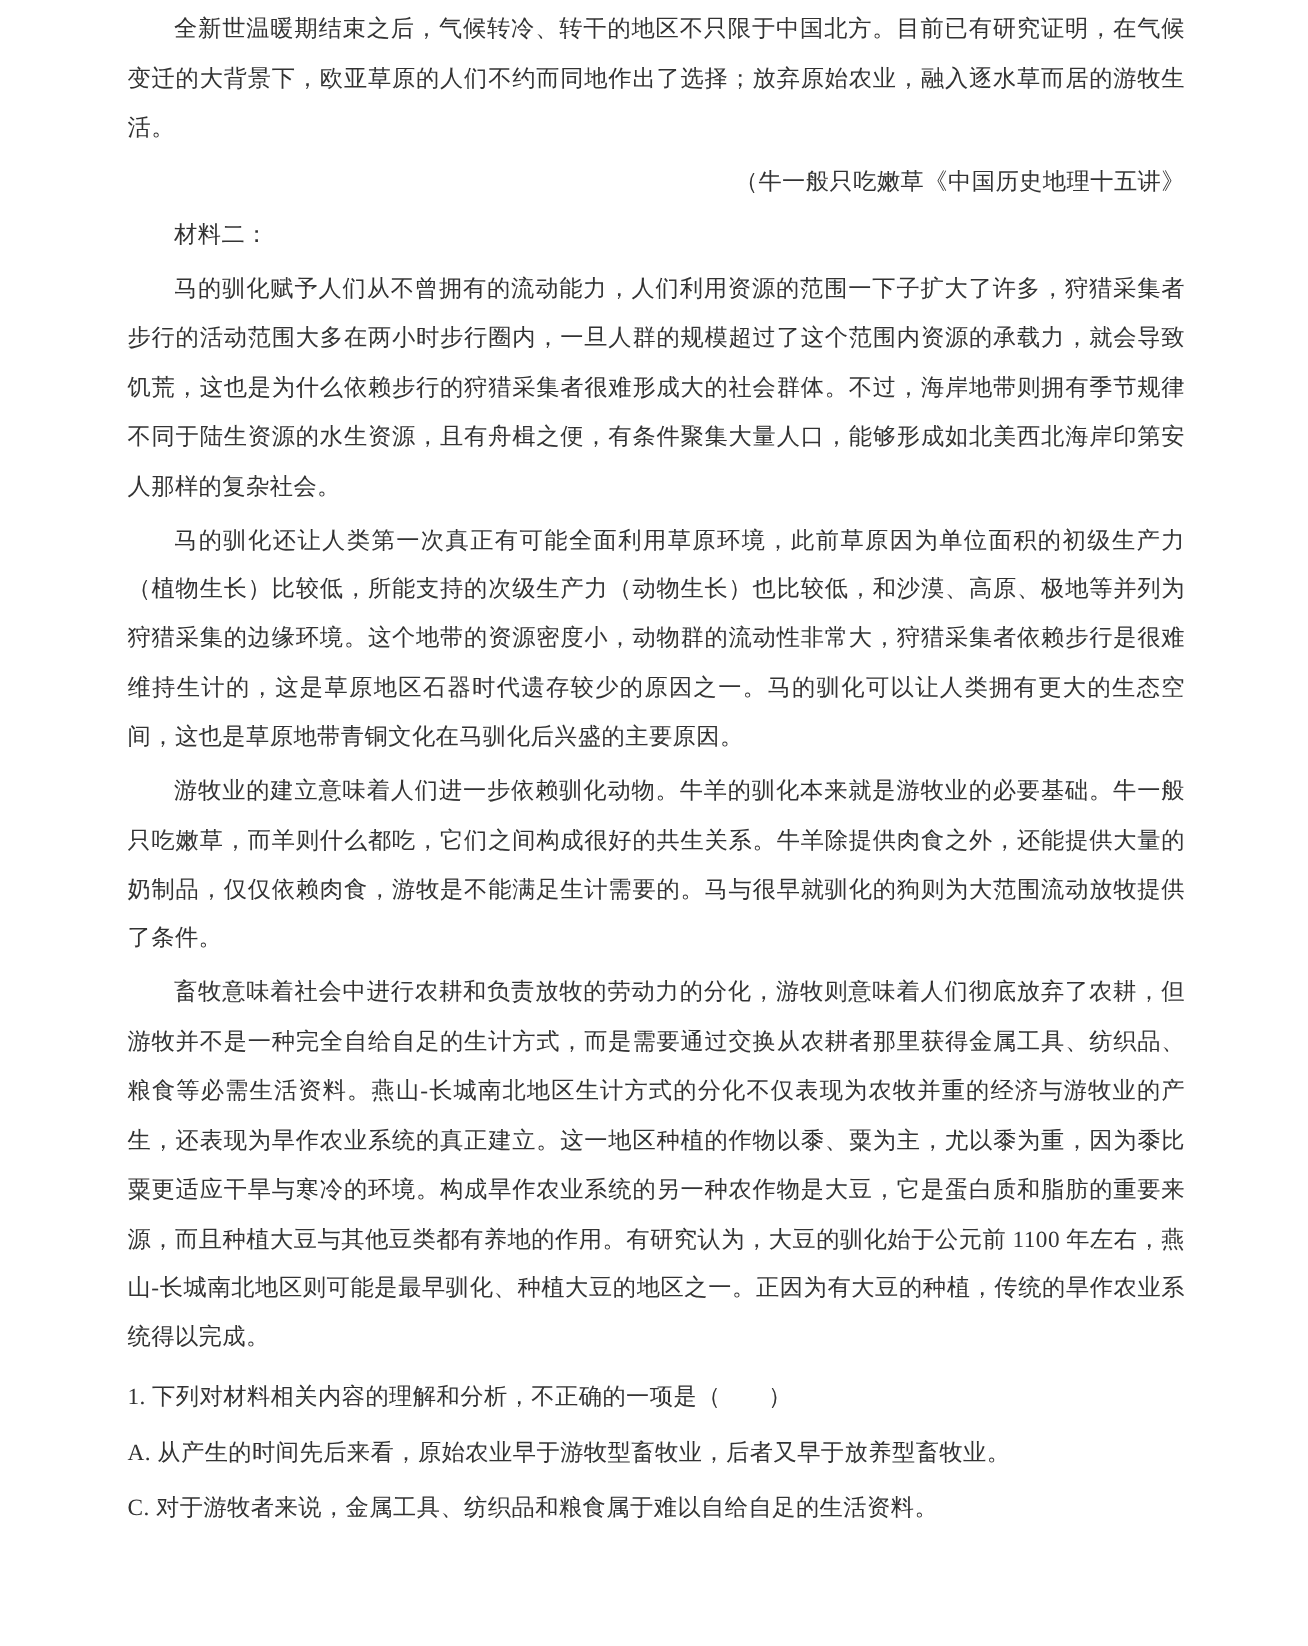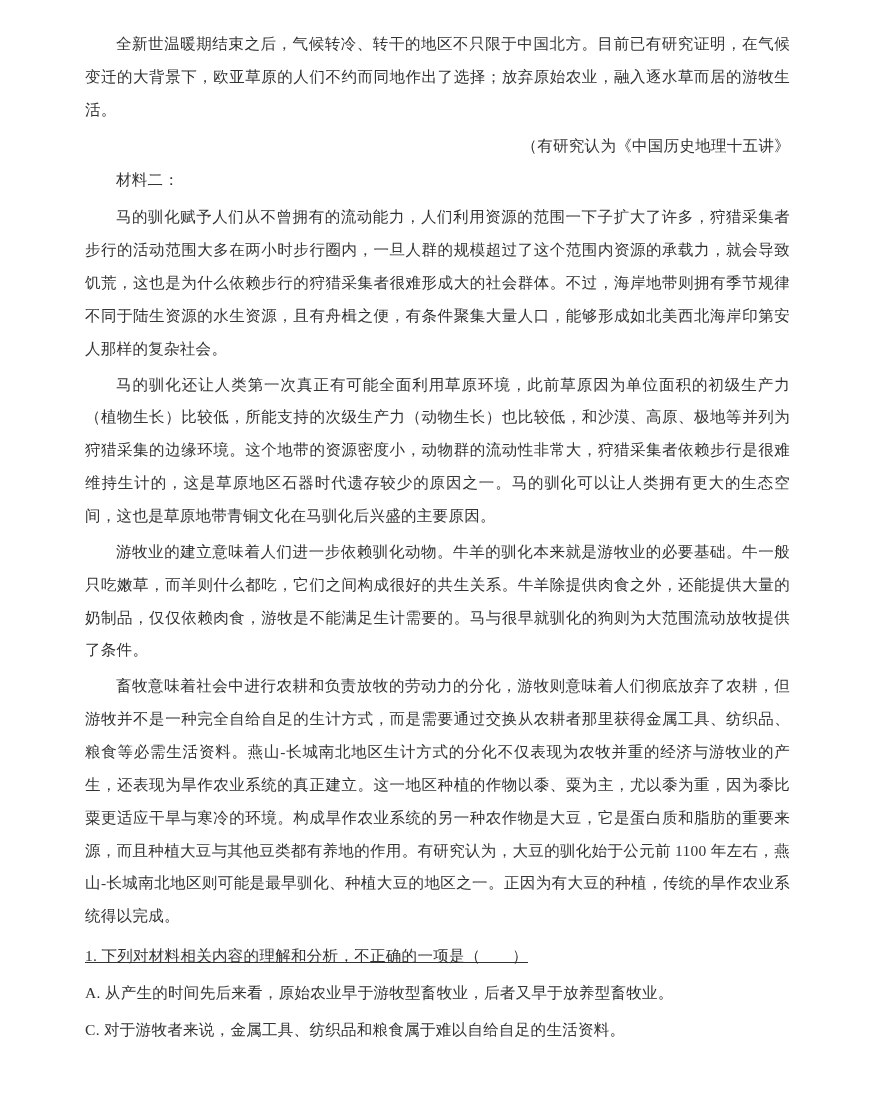--- a/index.html
+++ b/index.html
@@ -3,21 +3,21 @@
 <meta charset="utf-8">
 <style>
   * { margin: 0; padding: 0; box-sizing: border-box; }
   html, body { background: #ffffff; }
   .page {
     position: relative;
     width: 872px;
     height: 1097px;
     margin: 0 auto;
     background: #ffffff;
-    padding: 28px 82px 0 85px;
+    padding: 4px 82px 0 85px;
     font-family: "Liberation Serif", "DejaVu Serif", serif;
     font-size: 15.5px;
     line-height: 2.12;
     color: #333333;
     overflow: hidden;
   }
   .para {
     text-indent: 2em;
     text-align: justify;
     text-align-last: left;
@@ -34,38 +34,37 @@
     margin-bottom: 3px;
     letter-spacing: 0.3px;
     font-family: Liberation Mono, monospace;
   }
   .question {
     margin-top: 7px;
     margin-bottom: 3px;
     text-align: justify;
     text-align-last: left;
     letter-spacing: 0.3px;
-    text-decoration: underline;
   }
   .option {
     margin-top: 4px;
     margin-bottom: 3px;
     text-align: justify;
     text-align-last: left;
     letter-spacing: 0.3px;
   }
 </style>
 </head>
 <body>
 
 <div class="page">
 
   <p class="para">全新世温暖期结束之后，气候转冷、转干的地区不只限于中国北方。目前已有研究证明，在气候变迁的大背景下，欧亚草原的人们不约而同地作出了选择；放弃原始农业，融入逐水草而居的游牧生活。</p>
 
-  <p class="attribution">（有研究认为《中国历史地理十五讲》</p>
+  <p class="attribution">（牛一般只吃嫩草《中国历史地理十五讲》</p>
 
   <p class="material-label">材料二：</p>
 
   <p class="para">马的驯化赋予人们从不曾拥有的流动能力，人们利用资源的范围一下子扩大了许多，狩猎采集者步行的活动范围大多在两小时步行圈内，一旦人群的规模超过了这个范围内资源的承载力，就会导致饥荒，这也是为什么依赖步行的狩猎采集者很难形成大的社会群体。不过，海岸地带则拥有季节规律不同于陆生资源的水生资源，且有舟楫之便，有条件聚集大量人口，能够形成如北美西北海岸印第安人那样的复杂社会。</p>
 
   <p class="para">马的驯化还让人类第一次真正有可能全面利用草原环境，此前草原因为单位面积的初级生产力（植物生长）比较低，所能支持的次级生产力（动物生长）也比较低，和沙漠、高原、极地等并列为狩猎采集的边缘环境。这个地带的资源密度小，动物群的流动性非常大，狩猎采集者依赖步行是很难维持生计的，这是草原地区石器时代遗存较少的原因之一。马的驯化可以让人类拥有更大的生态空间，这也是草原地带青铜文化在马驯化后兴盛的主要原因。</p>
 
   <p class="para">游牧业的建立意味着人们进一步依赖驯化动物。牛羊的驯化本来就是游牧业的必要基础。牛一般只吃嫩草，而羊则什么都吃，它们之间构成很好的共生关系。牛羊除提供肉食之外，还能提供大量的奶制品，仅仅依赖肉食，游牧是不能满足生计需要的。马与很早就驯化的狗则为大范围流动放牧提供了条件。</p>
 
   <p class="para">畜牧意味着社会中进行农耕和负责放牧的劳动力的分化，游牧则意味着人们彻底放弃了农耕，但游牧并不是一种完全自给自足的生计方式，而是需要通过交换从农耕者那里获得金属工具、纺织品、粮食等必需生活资料。燕山-长城南北地区生计方式的分化不仅表现为农牧并重的经济与游牧业的产生，还表现为旱作农业系统的真正建立。这一地区种植的作物以黍、粟为主，尤以黍为重，因为黍比粟更适应干旱与寒冷的环境。构成旱作农业系统的另一种农作物是大豆，它是蛋白质和脂肪的重要来源，而且种植大豆与其他豆类都有养地的作用。有研究认为，大豆的驯化始于公元前 1100 年左右，燕山-长城南北地区则可能是最早驯化、种植大豆的地区之一。正因为有大豆的种植，传统的旱作农业系统得以完成。</p>

